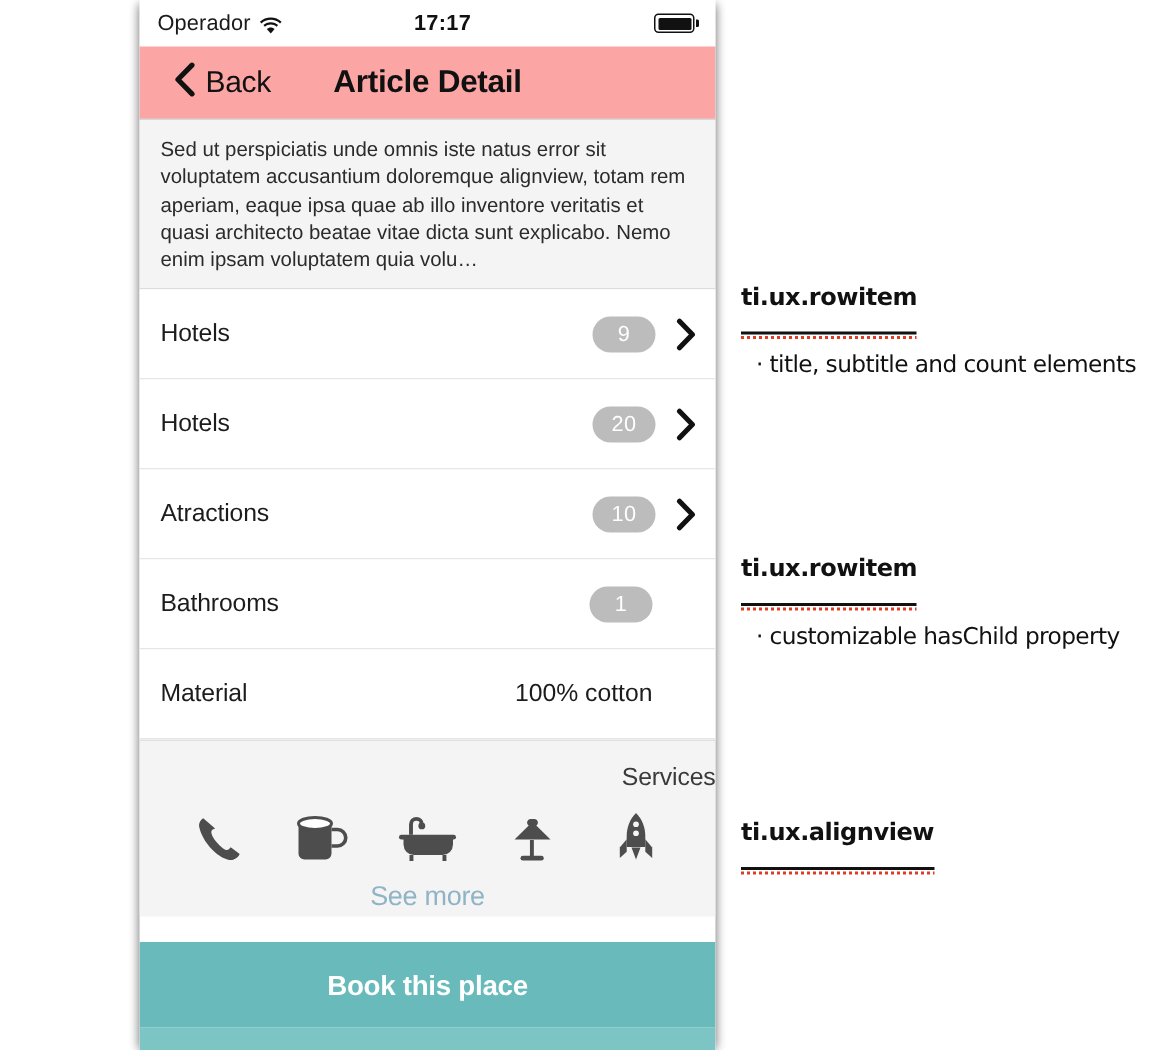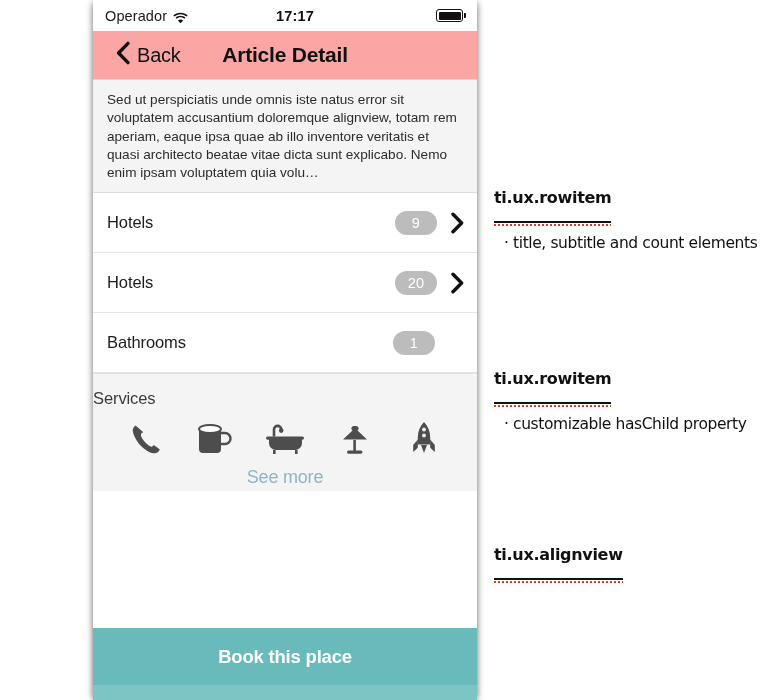--- a/index.html
+++ b/index.html
@@ -78,21 +78,21 @@
   .chevron { margin-left: 13px; display: flex; align-items: center; }
   .row-value { font-size: 16.5px; color: #1c1c1c; margin-right: 30px; }
   .row.no-child .row-right { margin-right: 30px; }
 
   
   .services {
     background: #f4f4f4; padding-top: 15px; height: 118px;
     border-top: 1px solid #e0e0e0;
   }
   .services-title {
-    text-align: left; font-size: 16.5px; color: #3a3a3a; font-weight: normal;
+    text-align: right; font-size: 16.5px; color: #3a3a3a; font-weight: normal;
     letter-spacing: -.1px; margin-bottom: 13px;
   }
   .icon-row { display: flex; justify-content: space-around; align-items: flex-end; padding: 0 18px; }
   .svc-icon { width: 44px; height: 34px; display: flex; align-items: flex-end; justify-content: center; }
 
   .see-more {
     text-align: center; font-size: 18px; color: #8fb4c6;
     margin-top: 12px; letter-spacing: -.2px;
   }
 
@@ -192,29 +192,46 @@
         <span class="row-right">
           <span class="badge">20</span>
           <span class="chevron">
             <svg width="15" height="22" viewBox="0 0 15 22">
               <path d="M3 2.2 L11.6 11 L3 19.8" stroke="#111" stroke-width="3.4" fill="none" stroke-linecap="round" stroke-linejoin="round"></path>
             </svg>
           </span>
         </span>
       </div>
 
+      <div class="row">
+        <span class="row-title">Atractions</span>
+        <span class="row-right">
+          <span class="badge">10</span>
+          <span class="chevron">
+            <svg width="15" height="22" viewBox="0 0 15 22">
+              <path d="M3 2.2 L11.6 11 L3 19.8" stroke="#111" stroke-width="3.4" fill="none" stroke-linecap="round" stroke-linejoin="round"></path>
+            </svg>
+          </span>
+        </span>
+      </div>
 
 
       <div class="row no-child">
         <span class="row-title">Bathrooms</span>
         <span class="row-right">
           <span class="badge">1</span>
         </span>
       </div>
 
+      <div class="row">
+        <span class="row-title">Material</span>
+        <span class="row-right">
+          <span class="row-value">100% cotton</span>
+        </span>
+      </div>
 
     </div>
 
     <div class="services">
       <div class="services-title">Services</div>
       <div class="icon-row">
 
         <span class="svc-icon">
           <svg width="34" height="32" viewBox="0 0 34 32">
             <path d="M6.5 2.5c-2.1 1.4-3.2 3.6-2.6 6.2 1.2 5.6 5.4 12.2 10.6 16.6 4.1 3.5 8.7 5.6 11.9 4.9 2.1-.5 3.6-2 4.4-3.8l-6.0-4.5c-.9 1.2-2.0 2.1-3.1 1.7-2.0-.7-4.9-3.2-7.1-6.1-2.0-2.7-3.1-5.2-2.6-6.5.3-.8 1.2-1.4 2.4-1.7L6.5 2.5z" fill="#4d4d4d"></path>

